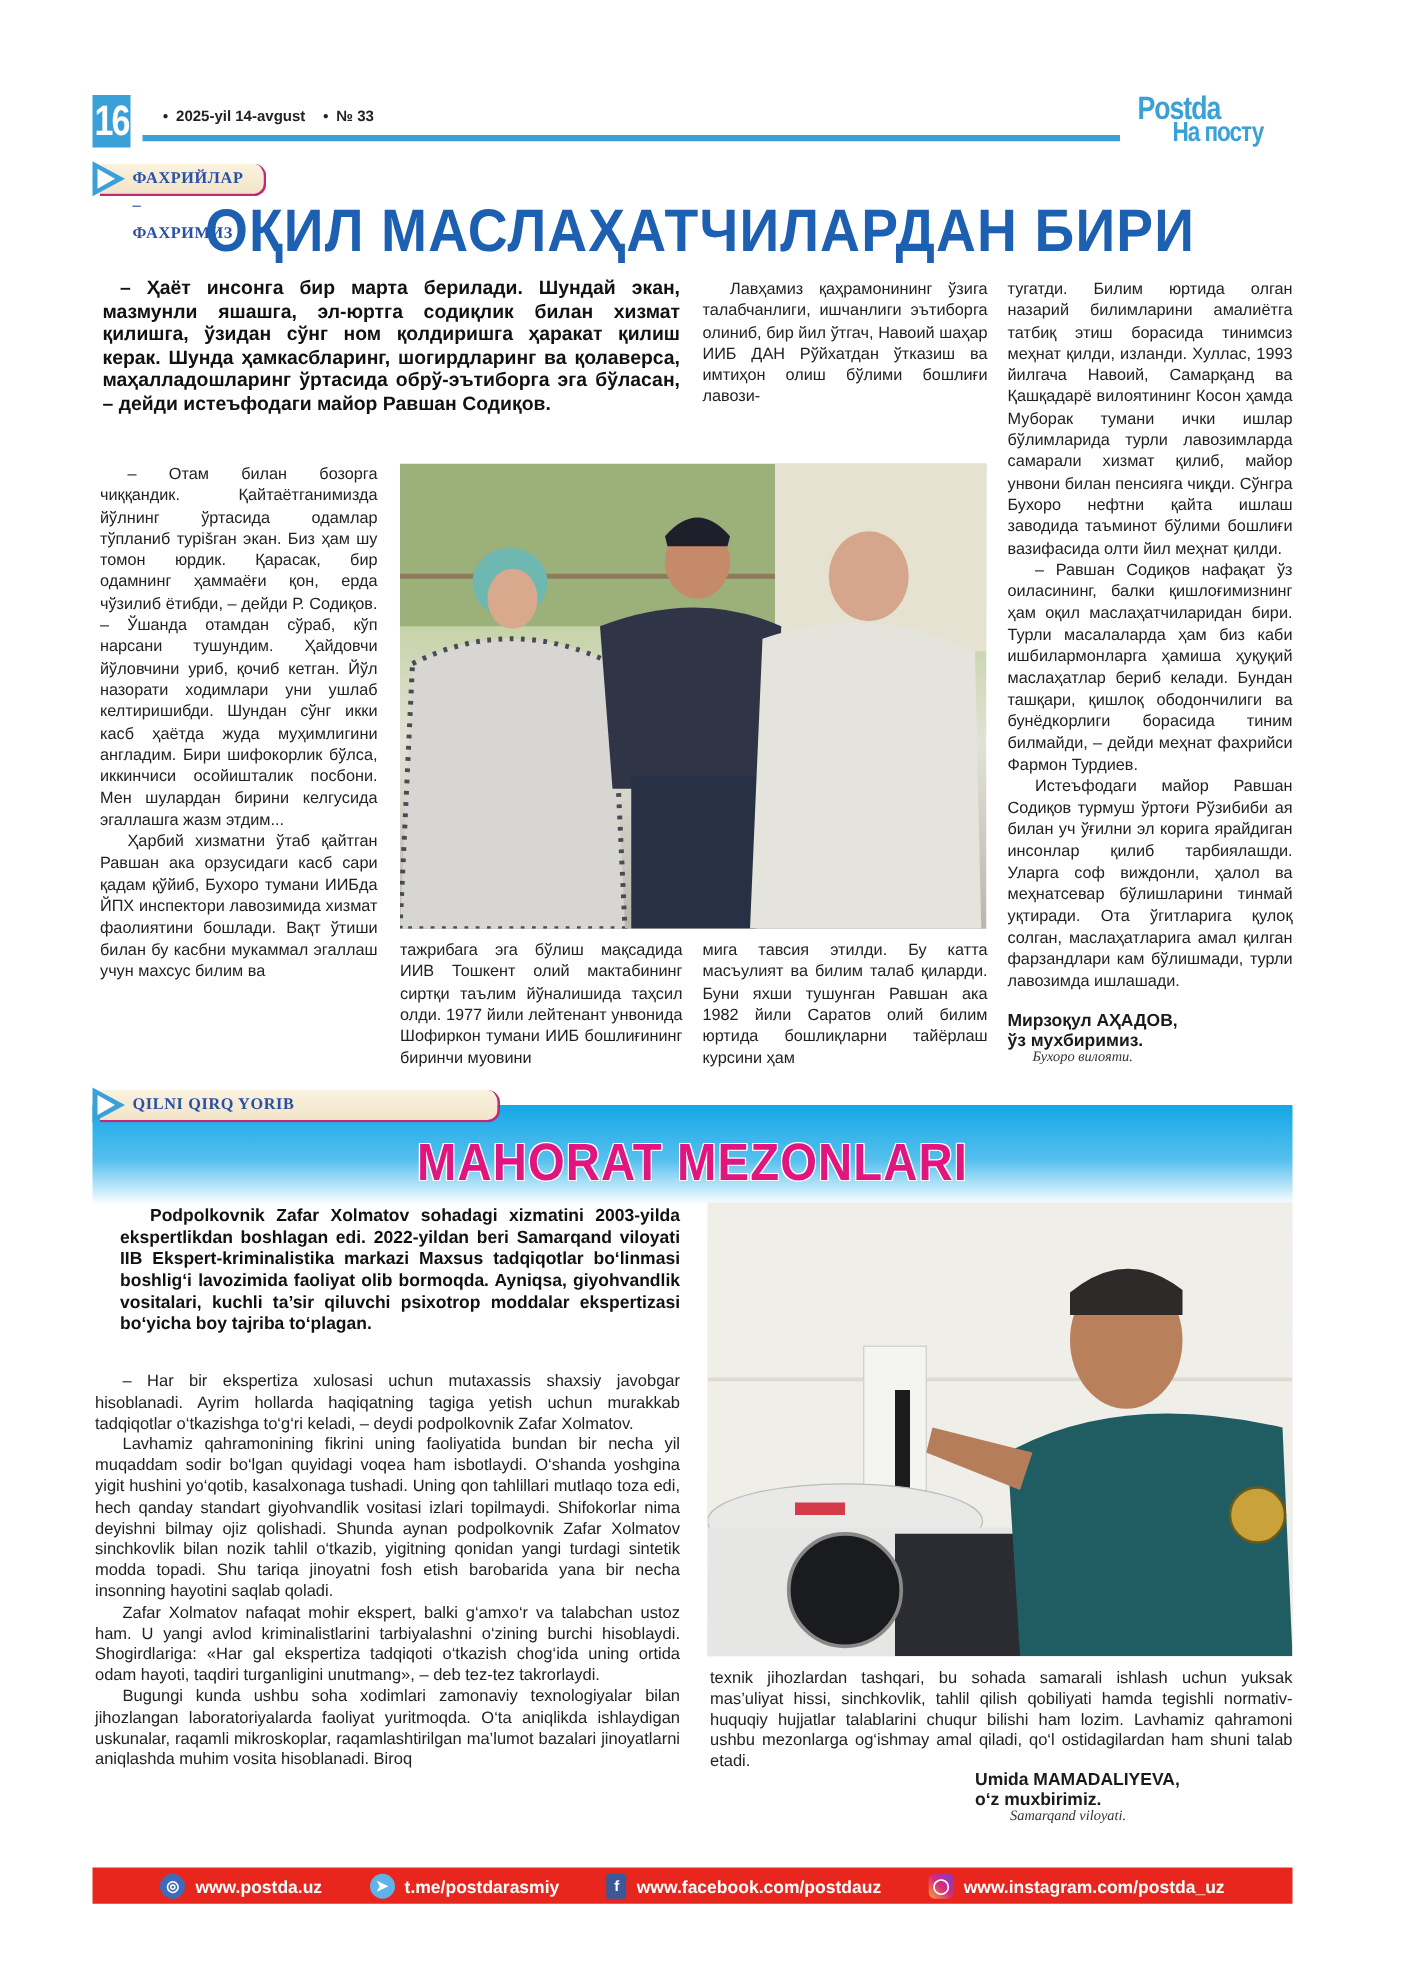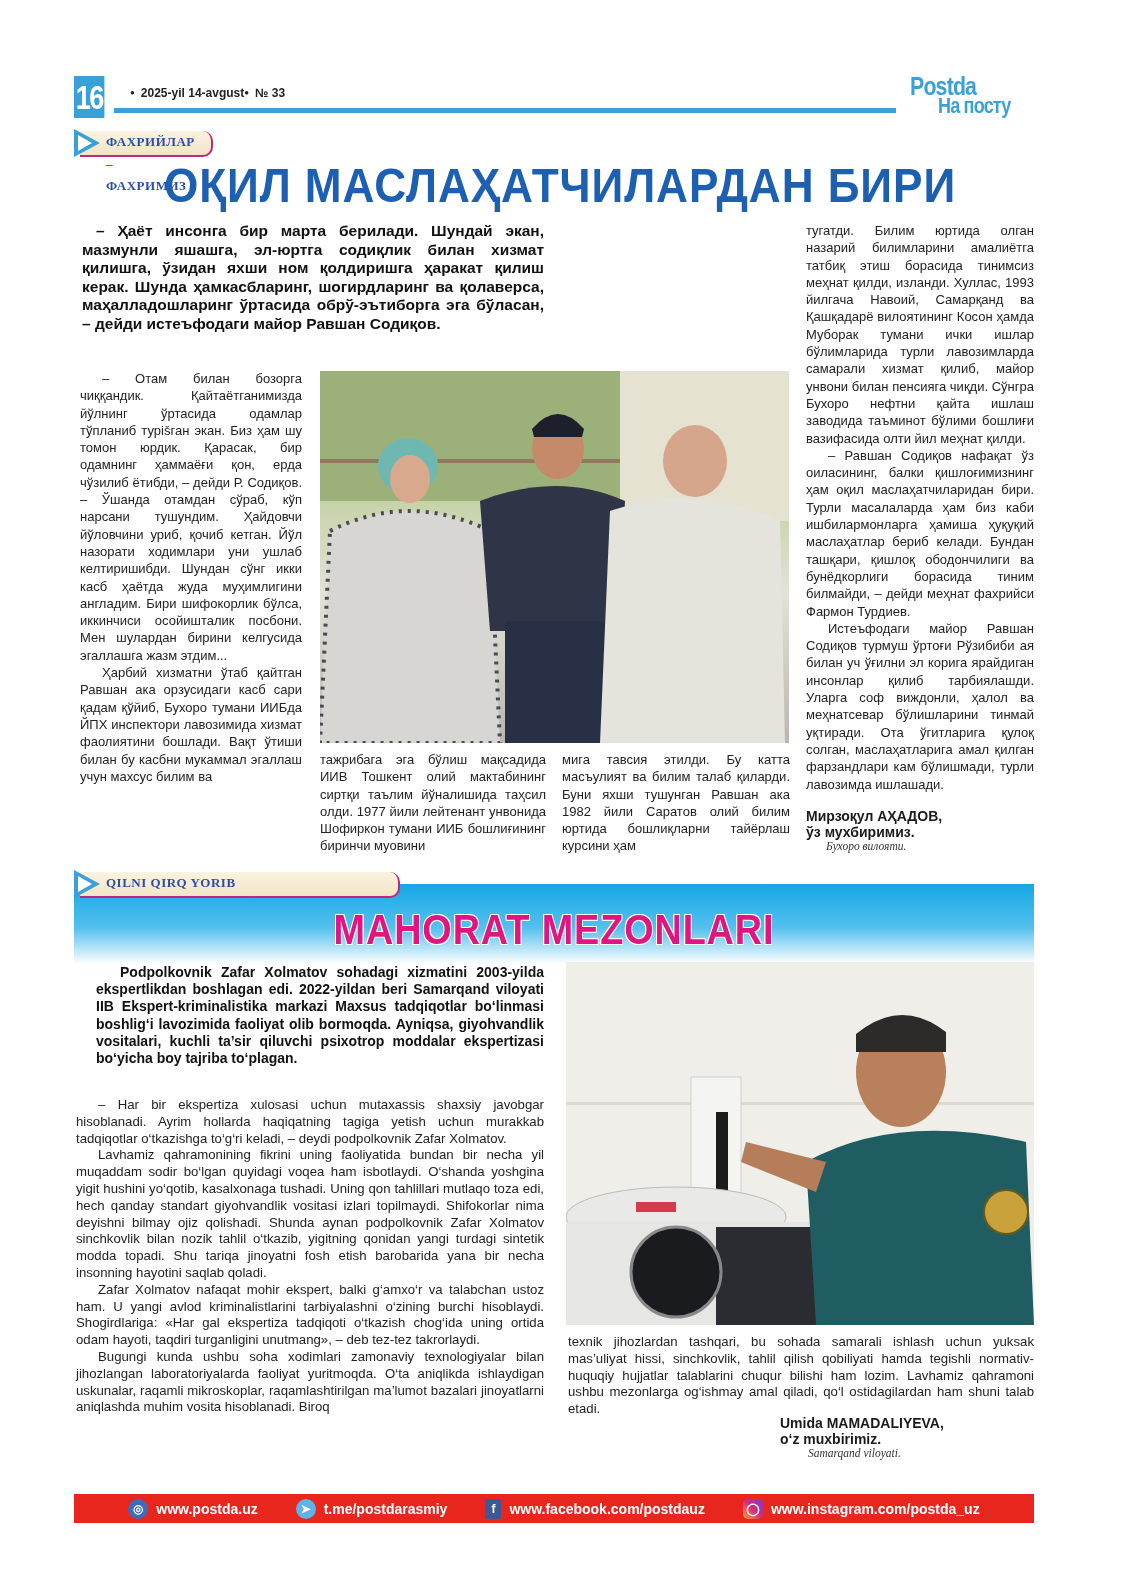--- a/index.html
+++ b/index.html
@@ -1,21 +1,21 @@
 <!DOCTYPE html>
 <html><head>
 <meta charset="utf-8">
 <style>
   * { box-sizing: border-box; margin: 0; padding: 0; }
   body { width: 1123px; height: 1588px; background: #ffffff; position: relative; font-family: "Liberation Sans", sans-serif; color: #1a1a1a; overflow: hidden; }
   .abs { position: absolute; }
 
   
   .page-num { left: 74px; top: 76px; width: 38px; height: 42px; background: #3aa0d8; color: #fff; font-family: "Liberation Sans", sans-serif; font-weight: bold; font-size: 34px; line-height: 42px; text-align: center; letter-spacing: -2px; transform: scaleX(0.8); transform-origin: left; }
-  .header-meta { left: 130px; top: 86px; font-size: 12px; font-weight: bold; color: #222; display: flex; }
+  .header-meta { left: 130px; top: 86px; font-size: 12px; font-weight: bold; color: #222; display: flex; gap: 14px; }
   .header-meta span::before { content: "\25CF"; font-size: 8px; margin-right: 6px; vertical-align: 2px; }
   .header-rule { left: 114px; top: 108px; width: 782px; height: 5px; background: #3aa0d8; }
   .logo { left: 910px; top: 72px; width: 125px; height: 48px; color: #3aa0d8; font-weight: bold; }
   .logo .l1 { position: absolute; left: 0; top: 0; font-size: 26px; line-height: 28px; letter-spacing: -1px; transform: scaleX(0.82); transform-origin: left; }
   .logo .l2 { position: absolute; left: 28px; top: 22px; font-size: 22px; line-height: 24px; letter-spacing: -1px; transform: scaleX(0.82); transform-origin: left; }
 
   
   .rubric { height: 28px; }
   .rubric .tri { position: absolute; left: 0; top: 0; width: 0; height: 0; border-top: 14px solid transparent; border-bottom: 14px solid transparent; border-left: 26px solid #3aa0d8; }
   .rubric .tri::after { content: ""; position: absolute; left: -22px; top: -8px; border-top: 8px solid transparent; border-bottom: 8px solid transparent; border-left: 14px solid #fff; }
@@ -55,21 +55,21 @@
   <span class="l1">Postda</span>
   <span class="l2">На посту</span>
 </div>
 
 <div class="abs rubric" style="left:74px; top:129px;">
   <div class="tab"><span class="txt">ФАХРИЙЛАР – ФАХРИМИЗ</span></div>
   <div class="tri"></div>
 </div>
 <h1 class="abs title1">ОҚИЛ МАСЛАҲАТЧИЛАРДАН БИРИ</h1>
 
-<div class="abs lead" style="left:82px; top:222px; width:462px; text-indent:14px;">– Ҳаёт инсонга бир марта берилади. Шундай экан, мазмунли яшашга, эл-юртга содиқлик билан хизмат қилишга, ўзидан яхши ном қолдиришга ҳаракат қилиш керак. Шунда ҳамкасбларинг, шогирдларинг ва қолаверса, маҳалладошларинг ўртасида обрў-эътиборга эга бўласан, – дейди истеъфодаги майор Равшан Содиқов.</div>
+<div class="abs lead" style="left:82px; top:222px; width:462px; text-indent:14px;">– Ҳаёт инсонга бир марта берилади. Шундай экан, мазмунли яшашга, эл-юртга содиқлик билан хизмат қилишга, ўзидан сўнг ном қолдиришга ҳаракат қилиш керак. Шунда ҳамкасбларинг, шогирдларинг ва қолаверса, маҳалладошларинг ўртасида обрў-эътиборга эга бўласан, – дейди истеъфодаги майор Равшан Содиқов.</div>
 
 <div class="abs col" style="left:80px; top:370px; width:222px;">
   <p>– Отам билан бозорга чиққандик. Қайтаётганимизда йўлнинг ўртасида одамлар тўпланиб турišган экан. Биз ҳам шу томон юрдик. Қарасак, бир одамнинг ҳаммаёғи қон, ерда чўзилиб ётибди, – дейди Р. Содиқов. – Ўшанда отамдан сўраб, кўп нарсани тушундим. Ҳайдовчи йўловчини уриб, қочиб кетган. Йўл назорати ходимлари уни ушлаб келтиришибди. Шундан сўнг икки касб ҳаётда жуда муҳимлигини англадим. Бири шифокорлик бўлса, иккинчиси осойишталик посбони. Мен шулардан бирини келгусида эгаллашга жазм этдим...</p>
   <p>Ҳарбий хизматни ўтаб қайтган Равшан ака орзусидаги касб сари қадам қўйиб, Бухоро тумани ИИБда ЙПХ инспектори лавозимида хизмат фаолиятини бошлади. Вақт ўтиши билан бу касбни мукаммал эгаллаш учун махсус билим ва</p>
 </div>
 
 <div class="abs photo1">
   <svg width="469" height="372" viewBox="0 0 469 372">
     <rect x="0" y="0" width="469" height="130" fill="#9cb07a"></rect>
     <rect x="0" y="88" width="469" height="4" fill="#8f7a5e"></rect>
@@ -88,20 +88,21 @@
     <ellipse cx="375" cy="90" rx="32" ry="36" fill="#d6a68c"></ellipse>
     <path d="M290 140 Q375 110 460 150 L465 372 L280 372 Z" fill="#e4e4dc"></path>
   </svg>
 </div>
 
 <div class="abs col" style="left:320px; top:751px; width:226px;">
   <p class="noindent">тажрибага эга бўлиш мақсадида ИИВ Тошкент олий мактабининг сиртқи таълим йўналишида таҳсил олди. 1977 йили лейтенант унвонида Шофиркон тумани ИИБ бошлиғининг биринчи муовини</p>
 </div>
 
 <div class="abs col" style="left:562px; top:222px; width:228px;">
+  <p>Лавҳамиз қаҳрамонининг ўзига талабчанлиги, ишчанлиги эътиборга олиниб, бир йил ўтгач, Навоий шаҳар ИИБ ДАН Рўйхатдан ўтказиш ва имтиҳон олиш бўлими бошлиғи лавози-</p>
 </div>
 <div class="abs col" style="left:562px; top:751px; width:228px;">
   <p class="noindent">мига тавсия этилди. Бу катта масъулият ва билим талаб қиларди. Буни яхши тушунган Равшан ака 1982 йили Саратов олий билим юртида бошлиқларни тайёрлаш курсини ҳам</p>
 </div>
 
 <div class="abs col" style="left:806px; top:222px; width:228px;">
   <p class="noindent">тугатди. Билим юртида олган назарий билимларини амалиётга татбиқ этиш борасида тинимсиз меҳнат қилди, изланди. Хуллас, 1993 йилгача Навоий, Самарқанд ва Қашқадарё вилоятининг Косон ҳамда Муборак тумани ички ишлар бўлимларида турли лавозимларда самарали хизмат қилиб, майор унвони билан пенсияга чиқди. Сўнгра Бухоро нефтни қайта ишлаш заводида таъминот бўлими бошлиғи вазифасида олти йил меҳнат қилди.</p>
   <p>– Равшан Содиқов нафақат ўз оиласининг, балки қишлоғимизнинг ҳам оқил маслаҳатчиларидан бири. Турли масалаларда ҳам биз каби ишбилармонларга ҳамиша ҳуқуқий маслаҳатлар бериб келади. Бундан ташқари, қишлоқ ободончилиги ва бунёдкорлиги борасида тиним билмайди, – дейди меҳнат фахрийси Фармон Турдиев.</p>
   <p>Истеъфодаги майор Равшан Содиқов турмуш ўртоғи Рўзибиби ая билан уч ўғилни эл корига ярайдиган инсонлар қилиб тарбиялашди. Уларга соф виждонли, ҳалол ва меҳнатсевар бўлишларини тинмай уқтиради. Ота ўгитларига қулоқ солган, маслаҳатларига амал қилган фарзандлари кам бўлишмади, турли лавозимда ишлашади.</p>
 </div>

